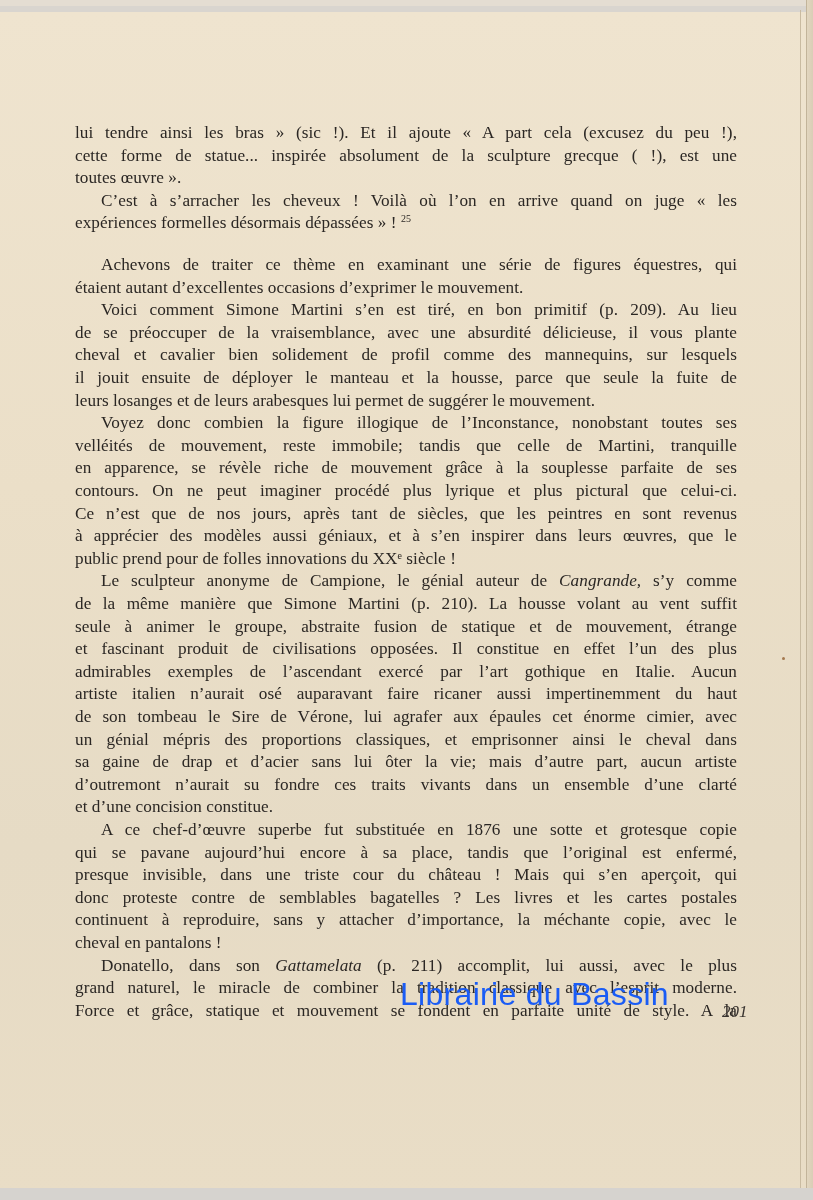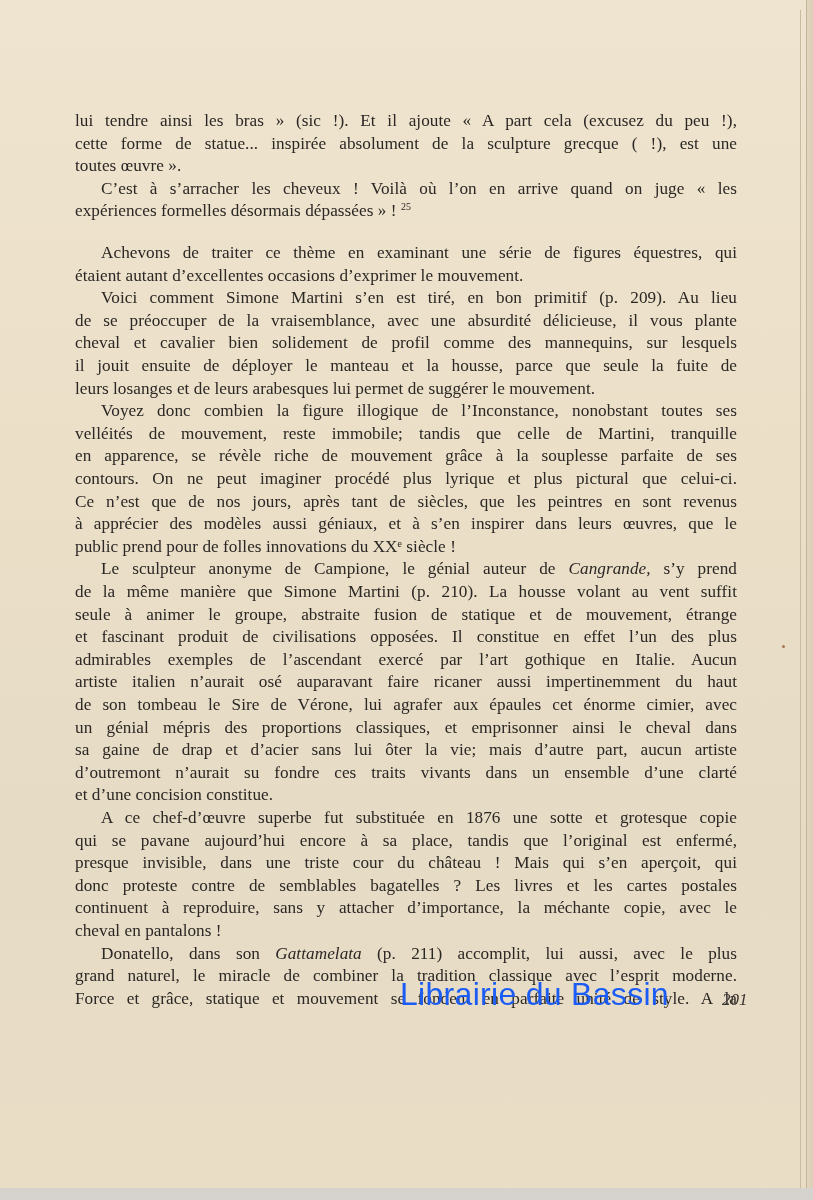--- a/index.html
+++ b/index.html
@@ -2,21 +2,21 @@
 <html><head>
 <meta charset="utf-8">
 <style>
   html, body { margin:0; padding:0; }
   body {
     width:813px; height:1200px; overflow:hidden; position:relative;
     background:#d9d5cf;
     font-family:"Liberation Serif","DejaVu Serif",serif;
   }
   .page {
-    position:absolute; left:0; top:0; width:806px; height:1188px;
+    position:absolute; left:0; top:12px; width:806px; height:1188px;
     background:linear-gradient(180deg,#efe4cf 0%,#ebdfc8 40%,#e6dbc5 70%,#e9ddc6 100%);
     border-bottom:1px solid #cfc3ad;
   }
   .page-top-shadow { position:absolute; left:0; top:0; width:813px; height:6px; background:#e4ddd2; }
   .edge1 { position:absolute; left:800px; top:10px; width:1px; height:1180px; background:#c9bba1; }
   .edge2 { position:absolute; left:806px; top:0; width:7px; height:1192px; background:linear-gradient(90deg,#e2d6bf,#d8ccb5); border-left:1px solid #c2b49a; }
   .bottom-strip { position:absolute; left:0; top:1188px; width:813px; height:12px; background:#d6d3cf; }
   .line {
     position:absolute; left:75px; width:662px;
     font-size:17.2px; line-height:22px; color:#2b2724;
@@ -56,21 +56,21 @@
       <div class="line" style="top: 332.4px;"><span style="white-space: pre;">cheval et cavalier bien solidement de profil comme des mannequins, sur lesquels</span></div>
       <div class="line" style="top: 355px;"><span style="white-space: pre;">il jouit ensuite de déployer le manteau et la housse, parce que seule la fuite de</span></div>
       <div class="line last" style="top: 377.6px;"><span style="white-space: pre;">leurs losanges et de leurs arabesques lui permet de suggérer le mouvement.</span></div>
       <div class="line indent" style="top: 400.2px;"><span style="white-space: pre;">Voyez donc combien la figure illogique de l’Inconstance, nonobstant toutes ses</span></div>
       <div class="line" style="top: 422.8px;"><span style="white-space: pre;">velléités de mouvement, reste immobile; tandis que celle de Martini, tranquille</span></div>
       <div class="line" style="top: 445.4px;"><span style="white-space: pre;">en apparence, se révèle riche de mouvement grâce à la souplesse parfaite de ses</span></div>
       <div class="line" style="top: 468px;"><span style="white-space: pre;">contours. On ne peut imaginer procédé plus lyrique et plus pictural que celui-ci.</span></div>
       <div class="line" style="top: 490.6px;"><span style="white-space: pre;">Ce n’est que de nos jours, après tant de siècles, que les peintres en sont revenus</span></div>
       <div class="line" style="top: 513.2px;"><span style="white-space: pre;">à apprécier des modèles aussi géniaux, et à s’en inspirer dans leurs œuvres, que le</span></div>
       <div class="line last" style="top: 535.8px;"><span style="white-space: pre;">public prend pour de folles innovations du XXᵉ siècle !</span></div>
-      <div class="line indent" style="top: 558.4px;"><span style="white-space: pre;">Le sculpteur anonyme de Campione, le génial auteur de </span><i style="white-space: pre;">Cangrande,</i><span style="white-space: pre;"> s’y prend</span></div>
+      <div class="line indent" style="top: 558.4px;"><span style="white-space: pre;">Le sculpteur anonyme de Campione, le génial auteur de </span><i style="white-space: pre;">Cangrande,</i><span style="white-space: pre;"> s’y comme</span></div>
       <div class="line" style="top: 581px;"><span style="white-space: pre;">de la même manière que Simone Martini (p. 210). La housse volant au vent suffit</span></div>
       <div class="line" style="top: 603.6px;"><span style="white-space: pre;">seule à animer le groupe, abstraite fusion de statique et de mouvement, étrange</span></div>
       <div class="line" style="top: 626.2px;"><span style="white-space: pre;">et fascinant produit de civilisations opposées. Il constitue en effet l’un des plus</span></div>
       <div class="line" style="top: 648.8px;"><span style="white-space: pre;">admirables exemples de l’ascendant exercé par l’art gothique en Italie. Aucun</span></div>
       <div class="line" style="top: 671.4px;"><span style="white-space: pre;">artiste italien n’aurait osé auparavant faire ricaner aussi impertinemment du haut</span></div>
       <div class="line" style="top: 694px;"><span style="white-space: pre;">de son tombeau le Sire de Vérone, lui agrafer aux épaules cet énorme cimier, avec</span></div>
       <div class="line" style="top: 716.6px;"><span style="white-space: pre;">un génial mépris des proportions classiques, et emprisonner ainsi le cheval dans</span></div>
       <div class="line" style="top: 739.2px;"><span style="white-space: pre;">sa gaine de drap et d’acier sans lui ôter la vie; mais d’autre part, aucun artiste</span></div>
       <div class="line" style="top: 761.8px;"><span style="white-space: pre;">d’outremont n’aurait su fondre ces traits vivants dans un ensemble d’une clarté</span></div>
       <div class="line last" style="top: 784.4px;"><span style="white-space: pre;">et d’une concision constitue.</span></div>

